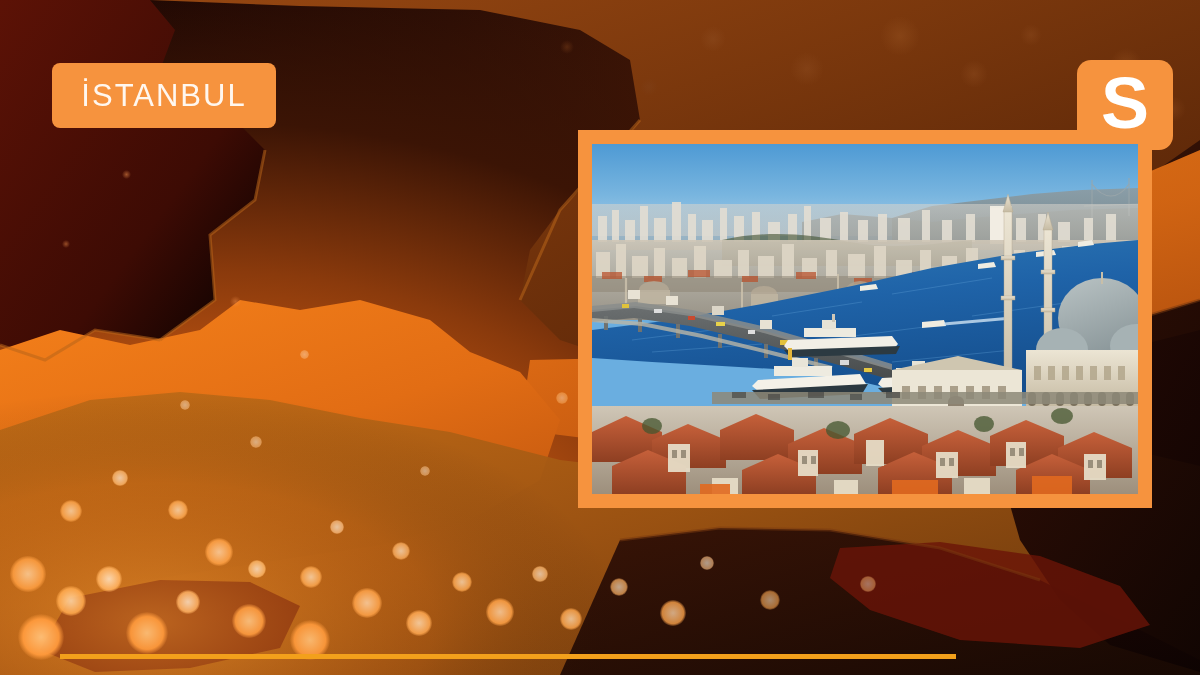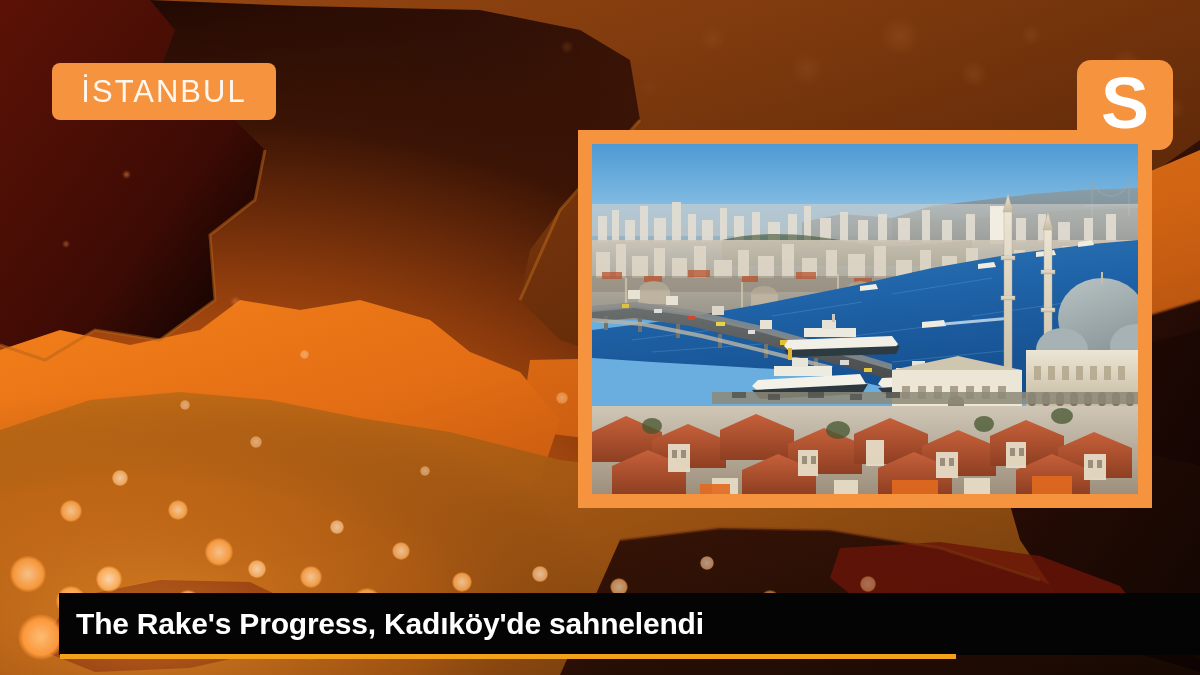--- a/index.html
+++ b/index.html
@@ -25,21 +25,21 @@
   }
 
   .bg-svg { position:absolute; inset:0; width:1200px; height:675px; }
 
   
   .bokeh { position:absolute; border-radius:50%; pointer-events:none; }
 
   
   #city-badge {
     position:absolute; left:52px; top:63px;
-    height:57px; min-width:224px;
+    height:65px; min-width:224px;
     background:#f6933e;
     border-radius:8px;
     display:flex; align-items:center; justify-content:center;
     padding:0 22px;
   }
   #city-badge .label {
     color:#fff7ef;
     font-size:31px;
     font-weight:400;
     letter-spacing:2.0px;
@@ -598,18 +598,15 @@
         <g fill="#44562f" opacity="0.75">
           <ellipse cx="246" cy="286" rx="12" ry="9"></ellipse>
           <ellipse cx="392" cy="280" rx="10" ry="8"></ellipse>
           <ellipse cx="470" cy="272" rx="11" ry="8"></ellipse>
           <ellipse cx="60" cy="282" rx="10" ry="8"></ellipse>
         </g>
       </svg>
     </div>
   </div>
 
-  <div id="caption-bar">
-    <span id="caption-text">The Rake's Progress, Kadıköy'de sahnelendi</span>
-  </div>
   <div id="caption-rule"></div>
 
 </div>
 
 </body></html>

